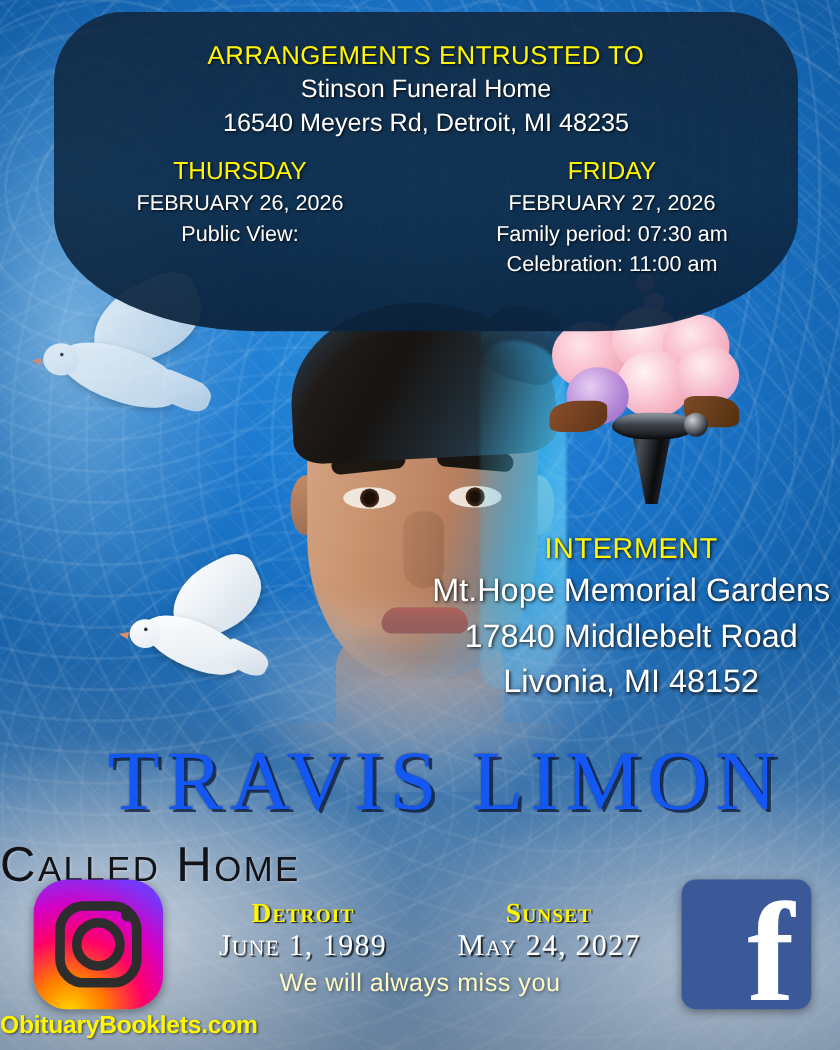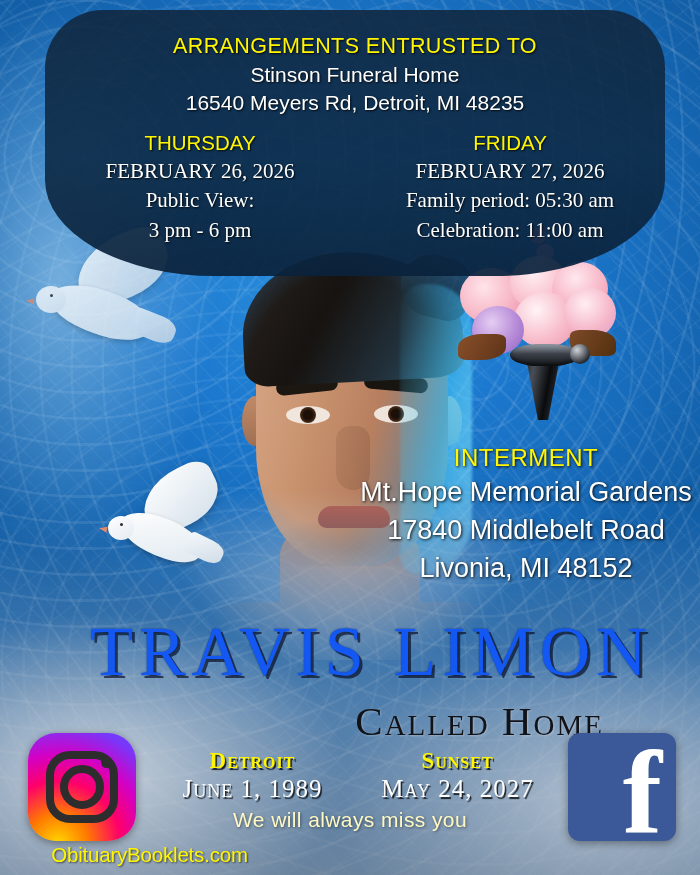--- a/index.html
+++ b/index.html
@@ -139,38 +139,38 @@
     border-radius:58px 58px 170px 170px / 58px 58px 96px 96px;
   }
   .hdr-line{text-align:center;color:#ffffff;text-shadow:1px 1px 2px rgba(0,0,0,.85);line-height:1.12;}
   .hdr-title{color:#fff600;font-size:21.5px;font-weight:400;letter-spacing:.4px;padding-top:24px;}
   .hdr-home{font-size:21px;padding-top:5px;}
   .hdr-addr{font-size:21px;padding-top:4px;}
 
   .hdr-cols{display:flex;width:100%;padding-top:17px;}
   .hdr-col{flex:1;text-align:center;}
   .col-day{color:#fff600;font-size:20.5px;font-weight:400;text-shadow:1px 1px 2px rgba(0,0,0,.85);}
-  .col-line{color:#fff;font-size:21px;text-shadow:1px 1px 2px rgba(0,0,0,.85);line-height:1.25;padding-top:3px;font-family:Liberation Serif, serif;}
+  .col-line{color:#fff;font-size:18px;text-shadow:1px 1px 2px rgba(0,0,0,.85);line-height:1.25;padding-top:3px;}
 
   
   .interment{position:absolute;left:352px;top:408px;width:348px;text-align:center;margin-top:36px;}
   .int-title{color:#fff600;font-size:24px;text-shadow:1px 1px 3px rgba(0,0,0,.9);letter-spacing:.5px;}
   .int-line{color:#fff;font-size:27px;text-shadow:1px 1px 3px rgba(0,0,0,.9);line-height:1.3;padding-top:3px;}
 
   
   .name{
     position:absolute;left:0;top:612px;width:700px;text-align:center;
     font-family:"Liberation Serif", serif;
     font-size:70px;letter-spacing:6px;color:#1358f2;
     text-shadow:3px 3px 0 rgba(8,16,40,.70), 0 0 2px rgba(0,40,140,.9);
     padding-left:43px;
   }
   .called{
-    position:absolute;left:0;top:697px;width:604px;text-align:right;
-    font-family:Liberation Serif, serif;
+    position:absolute;left:0;top:697px;width:604px;text-align:left;
+    font-family:Liberation Sans, sans-serif;
     font-size:41px;letter-spacing:2px;color:#111318;font-variant:small-caps;
     text-shadow:1px 1px 2px rgba(255,255,255,.28);
   }
 
   
   .suns{position:absolute;left:150px;top:748px;width:410px;display:flex;}
   .sun-col{flex:1;text-align:center;}
   .sun-lbl{
     font-family:"Liberation Serif", serif;font-variant:small-caps;
     font-size:23px;color:#fff600;letter-spacing:1px;font-weight:700;
@@ -203,24 +203,23 @@
     position:absolute;left:568px;top:733px;width:108px;height:108px;border-radius:12px;
     background:#3b5998;box-shadow:0 2px 8px rgba(0,0,0,.4);overflow:hidden;
   }
   .fb-f{
     position:absolute;right:14px;bottom:0;
     font-family:"Liberation Serif", serif;font-weight:700;font-size:118px;line-height:.80;
     color:#ffffff;
   }
 
   .brand{
-    position:absolute;left:0;top:843px;width:262px;text-align:center;
-    font-size:20.5px;font-weight:400;color:#fff600;letter-spacing:-.2px;
+    position:absolute;left:0;top:843px;width:262px;
+    font-size:20.5px;font-weight:700;color:#fff600;letter-spacing:-.2px;
     text-shadow:1px 1px 2px rgba(0,0,0,.6);
-    padding-left:37px;
   }
 </style>
 </head>
 <body>
 
 <div class="poster">
 
   <div class="bg-base"></div>
   <div class="bg-texture"></div>
   <div class="bg-leftwash"></div>
@@ -291,26 +290,25 @@
   <div class="header-panel">
     <div class="hdr-line hdr-title">ARRANGEMENTS ENTRUSTED TO</div>
     <div class="hdr-line hdr-home">Stinson Funeral Home</div>
     <div class="hdr-line hdr-addr">16540 Meyers Rd, Detroit, MI 48235</div>
 
     <div class="hdr-cols">
       <div class="hdr-col">
         <div class="col-day">THURSDAY</div>
         <div class="col-line">FEBRUARY 26, 2026</div>
         <div class="col-line">Public View:</div>
-        <div class="col-line">3 pm - 6 pm</div>
       </div>
       <div class="hdr-col">
         <div class="col-day">FRIDAY</div>
         <div class="col-line">FEBRUARY 27, 2026</div>
-        <div class="col-line">Family period: 05:30 am</div>
+        <div class="col-line">Family period: 07:30 am</div>
         <div class="col-line">Celebration: 11:00 am</div>
       </div>
     </div>
   </div>
 
   <div class="interment">
     <div class="int-title">INTERMENT</div>
     <div class="int-line">Mt.Hope Memorial Gardens</div>
     <div class="int-line">17840 Middlebelt Road</div>
     <div class="int-line">Livonia, MI 48152</div>

